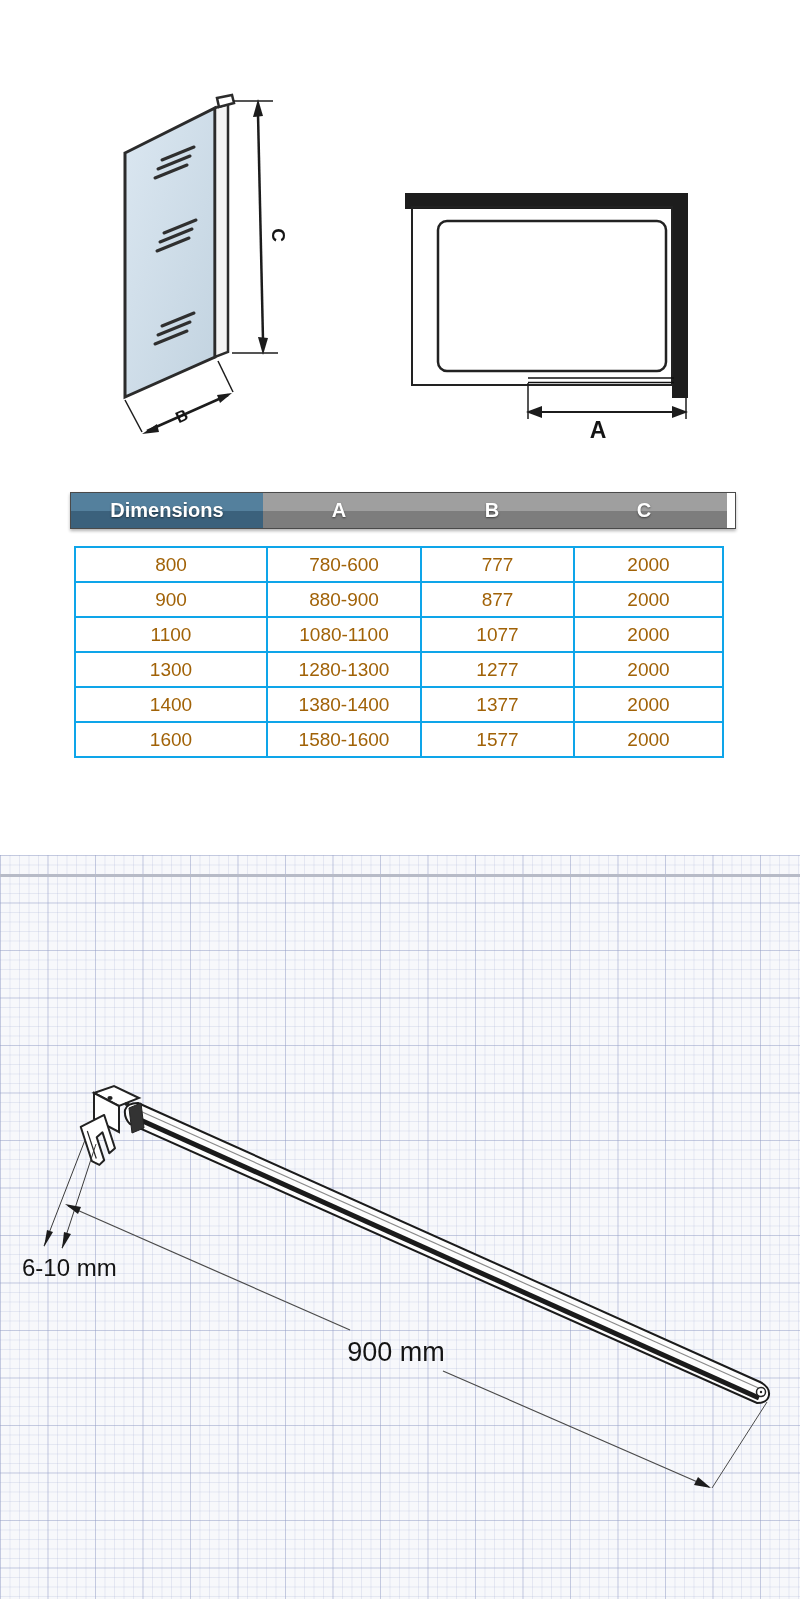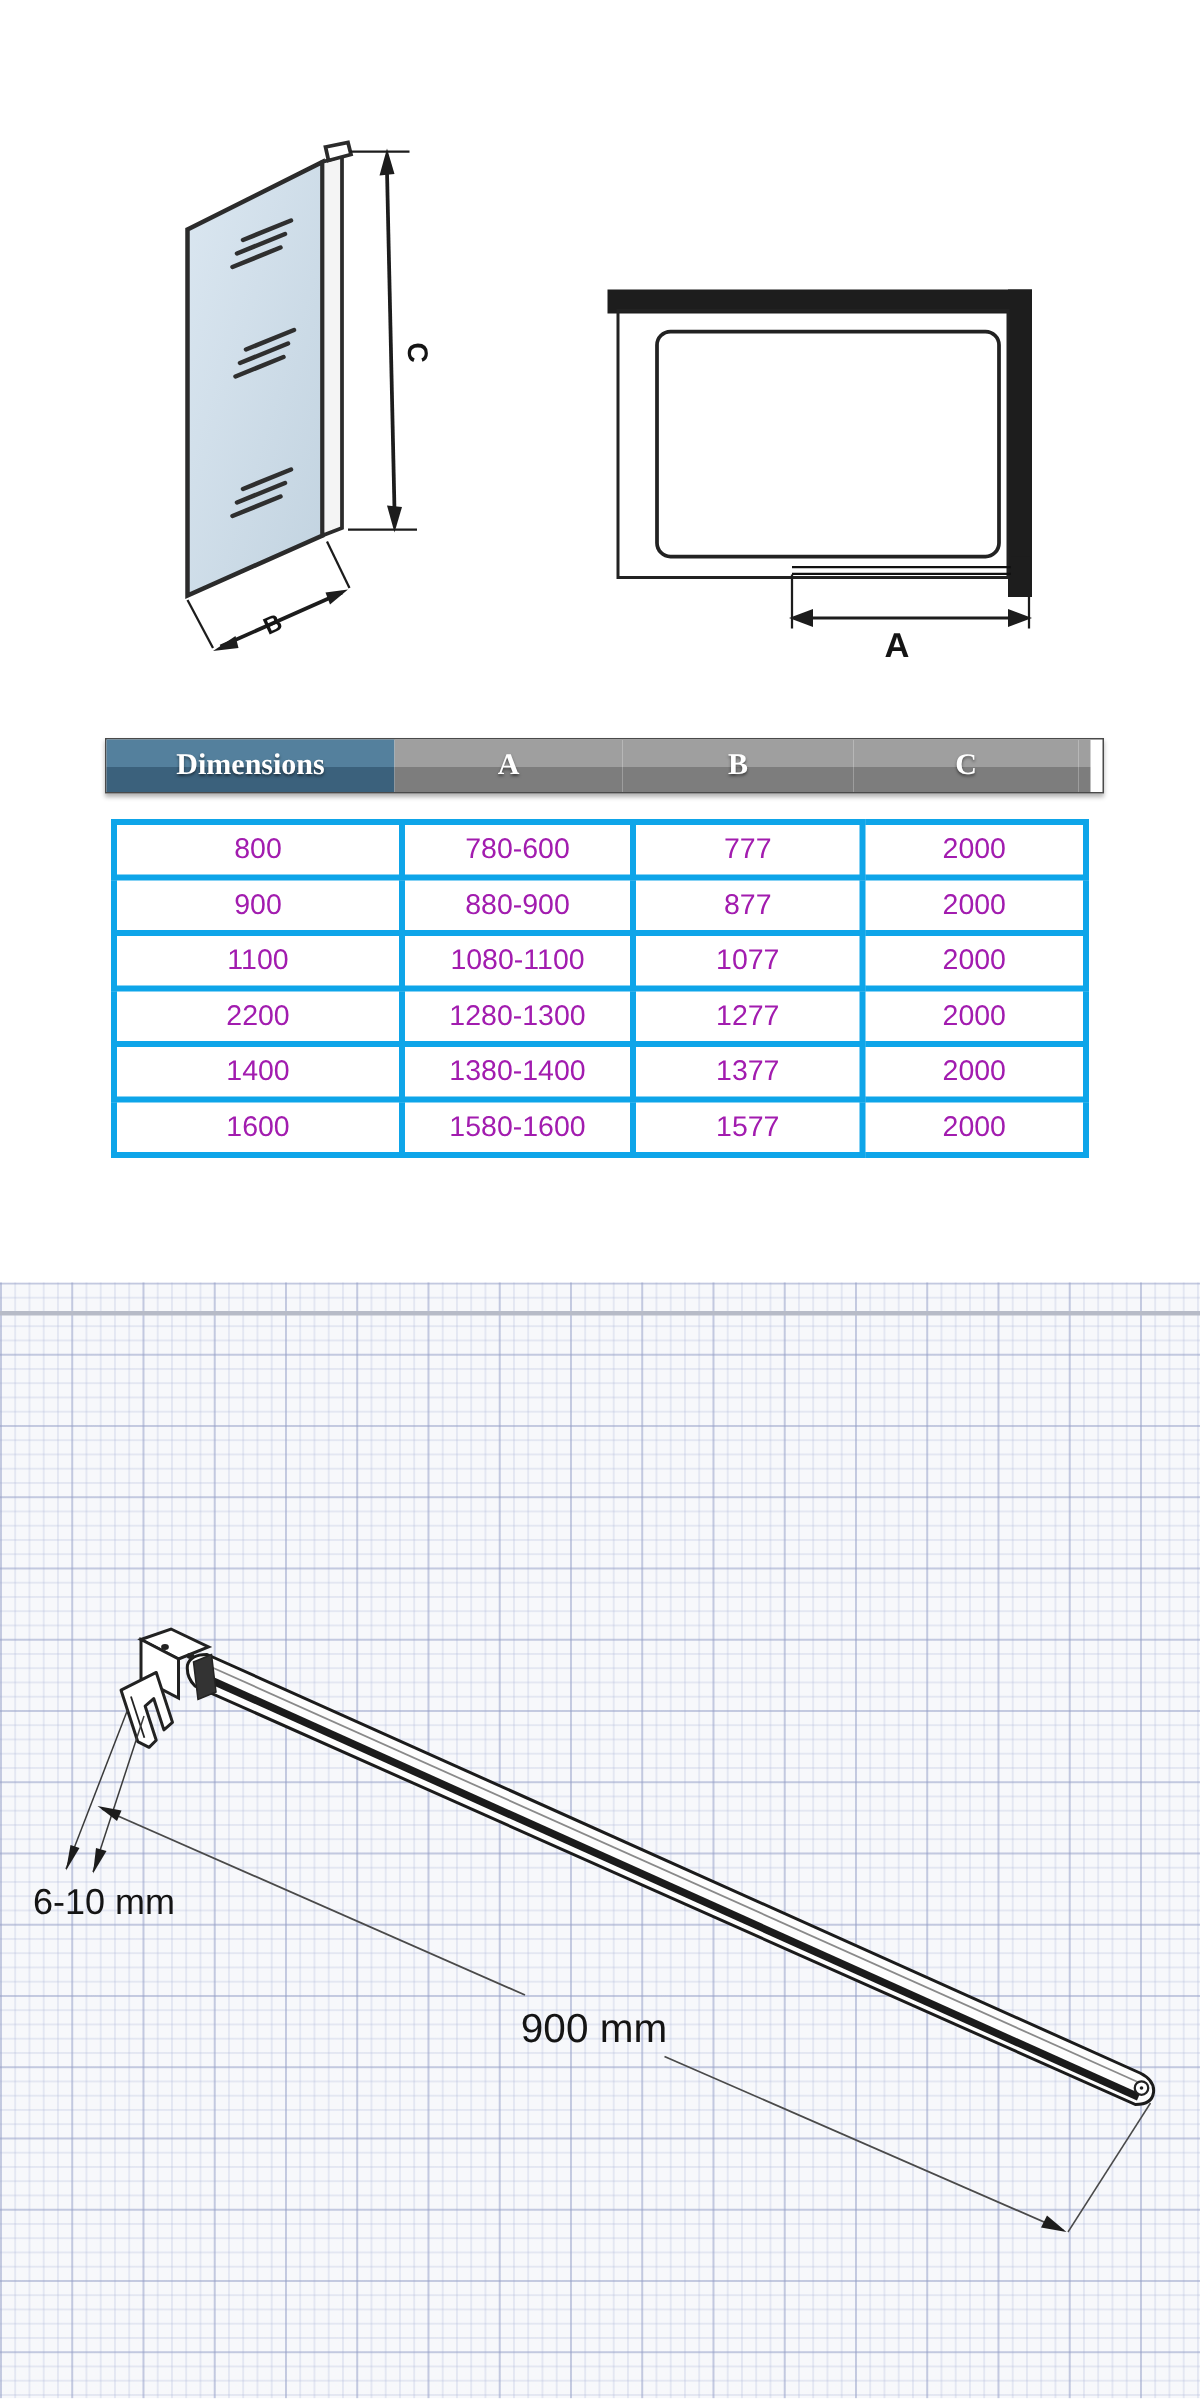--- a/index.html
+++ b/index.html
@@ -5,33 +5,33 @@
   html,body{margin:0;padding:0;background:#ffffff;}
   .canvas{position:relative;width:800px;height:1599px;background:#ffffff;overflow:hidden;
           font-family:"Liberation Sans",sans-serif;}
 
   
   .svg-abs{position:absolute;}
 
   
   .spec-header{position:absolute;left:70px;top:492px;width:666px;height:37px;
                display:flex;gap:0;background:#ffffff;border:1px solid #4a4a4a;
-               box-shadow:0 2px 3px rgba(0,0,0,0.30);box-sizing:border-box;font-family:Liberation Serif, serif;}
+               box-shadow:0 2px 3px rgba(0,0,0,0.30);box-sizing:border-box;}
   .spec-header .hcell{height:100%;line-height:35px;text-align:center;color:#ffffff;
                font-weight:bold;font-size:20px;text-shadow:0 1px 2px rgba(0,0,0,0.5);
                background:linear-gradient(180deg,#9f9f9f 0%,#9f9f9f 52%,#7d7d7d 52%,#7d7d7d 100%);}
   .spec-header .hcell.blue{background:linear-gradient(180deg,#54809d 0%,#54809d 52%,#3b617c 52%,#3b617c 100%);}
   .hc0{width:192px;} .hc1{width:152px;} .hc2{width:154px;} .hc3{width:150px;}
   .hsliver{width:8px;background:linear-gradient(180deg,#9f9f9f 0%,#9f9f9f 52%,#7d7d7d 52%,#7d7d7d 100%);}
 
   
   .spec-table{position:absolute;left:74px;top:546px;width:648px;border-collapse:collapse;
               table-layout:fixed;background:#ffffff;}
-  .spec-table td{border:4px solid #0ea5e9;height:33px;text-align:center;vertical-align:middle;
-              font-size:19px;color:#a21caf;padding:0;}
+  .spec-table td{border:2px solid #0ea5e9;height:33px;text-align:center;vertical-align:middle;
+              font-size:19px;color:#a16207;padding:0;}
 
   
   .grid-area{position:absolute;left:0;top:855px;width:800px;height:744px;
     background-color:#f7f8fb;
     background-image:
       linear-gradient(to right, rgba(146,156,196,0.40) 1px, transparent 1px),
       linear-gradient(to bottom, rgba(146,156,196,0.40) 1px, transparent 1px),
       linear-gradient(to right, rgba(172,182,216,0.26) 1px, transparent 1px),
       linear-gradient(to bottom, rgba(172,182,216,0.26) 1px, transparent 1px);
     background-size:47.5px 47.5px,47.5px 47.5px,9.5px 9.5px,9.5px 9.5px;}
@@ -139,21 +139,21 @@
         <td>877</td>
         <td>2000</td>
       </tr>
       <tr>
         <td>1100</td>
         <td>1080-1100</td>
         <td>1077</td>
         <td>2000</td>
       </tr>
       <tr>
-        <td>2200</td>
+        <td>1300</td>
         <td>1280-1300</td>
         <td>1277</td>
         <td>2000</td>
       </tr>
       <tr>
         <td>1400</td>
         <td>1380-1400</td>
         <td>1377</td>
         <td>2000</td>
       </tr>

